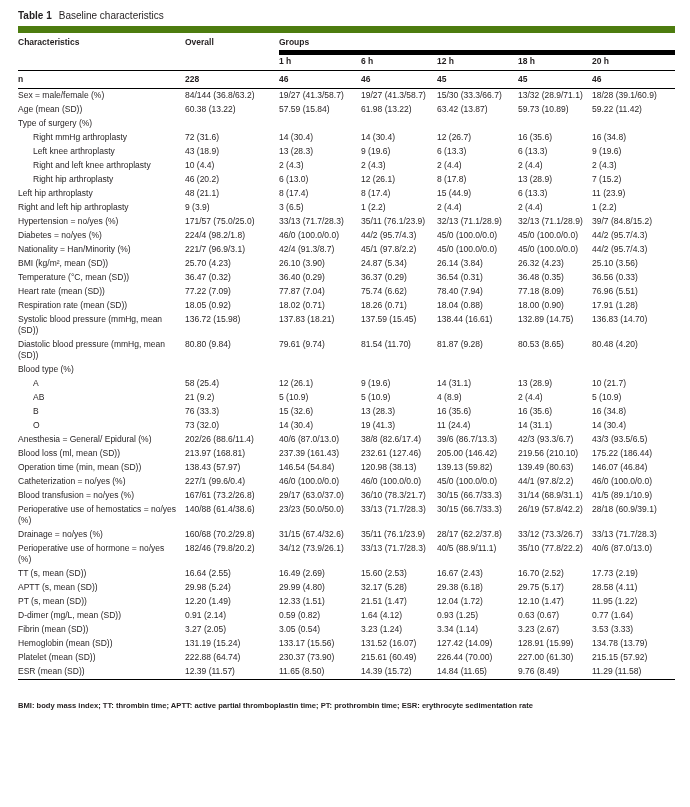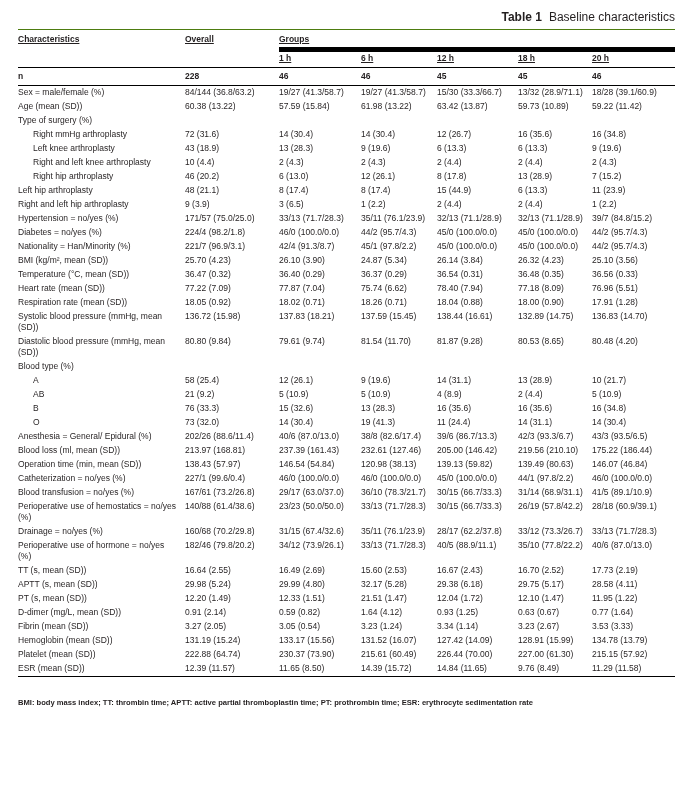--- a/index.html
+++ b/index.html
@@ -6,24 +6,23 @@
   html, body { background: #ffffff; }
   body {
     width: 690px; height: 807px;
     font-family: "Liberation Sans", sans-serif;
     color: #231f20;
     overflow: hidden;
   }
   .page { padding: 6px 15px 0 18px; }
 
   .table-caption {
-    font-size: 12px;
+    font-size: 10px;
     padding: 4px 0 5px 0;
-    border-bottom: 1px solid #4d7c0f;
-    text-align: right;
+    border-bottom: 7px solid #4d7c0f;
   }
   .cap-label { font-weight: bold; margin-right: 7px; }
   .cap-title { font-weight: normal; }
 
   table {
     width: 100%;
     border-collapse: collapse;
     table-layout: fixed;
     border-bottom: 1.5px solid #000;
   }
@@ -36,21 +35,21 @@
   col.c-g5      { width: 83px; }
 
   th, td {
     text-align: left;
     vertical-align: top;
     font-size: 8.5px;
     line-height: 11px;
     padding: 1.5px 6px 1.5px 0;
     word-wrap: break-word;
   }
-  thead th { font-weight: bold; text-decoration: underline; }
+  thead th { font-weight: bold; }
   th.th-char, th.th-overall { padding-top: 4px; }
   th.th-groups {
     padding-top: 4px;
     border-bottom: 5px solid #000000;
   }
   tr.group-row th { padding-top: 1px; padding-bottom: 3px; }
   tr.group-row th, th.th-char, th.th-overall { border-bottom: 1px solid #000; }
 
   tr.n-row td {
     font-weight: bold;

